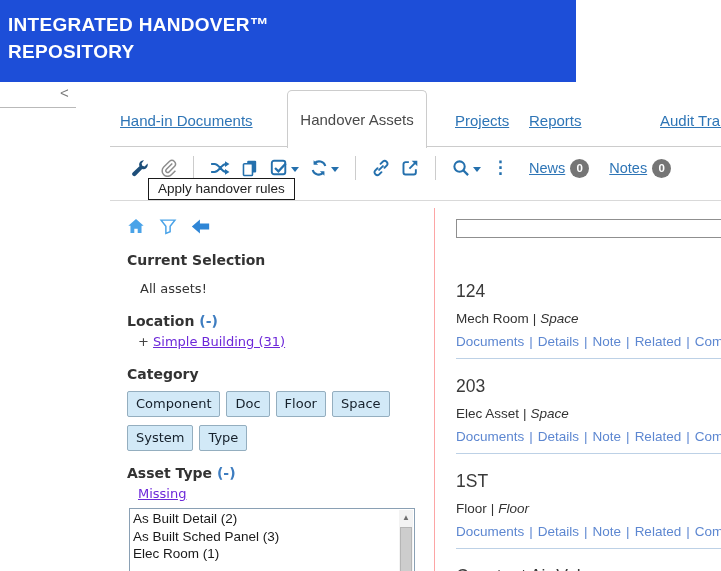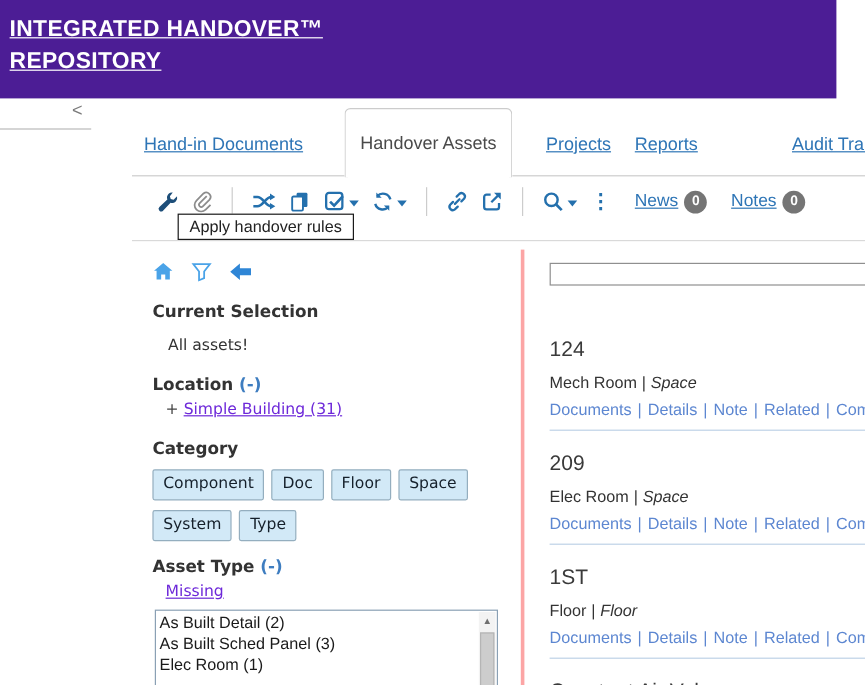--- a/index.html
+++ b/index.html
@@ -1,22 +1,22 @@
 <!DOCTYPE html>
 <html><head>
 <meta charset="utf-8">
 <style>
   * { margin:0; padding:0; box-sizing:border-box; }
   html,body { width:721px; height:571px; overflow:hidden; background:#fff;
               font-family:"Liberation Sans", sans-serif; }
   body { position:relative; }
 
   
-  .app-header { position:absolute; left:0; top:0; width:697px; height:82px;
-                background:#4c1d95; color:#fff; padding:11px 0 0 8px;text-decoration:underline; }
+  .app-header { position:absolute; left:0; top:0; width:576px; height:82px;
+                background:#1d4ed8; color:#fff; padding:11px 0 0 8px; }
   .app-header .t { font-size:19px; font-weight:bold; line-height:27px; letter-spacing:.3px; }
 
   
   .collapse-btn { position:absolute; left:60px; top:84px; color:#7a7a7a; font-size:15px; cursor:pointer; }
   .stub-line { position:absolute; left:0; top:107px; width:76px; height:1px; background:#b9b9b9; }
 
   
   .tab-link { position:absolute; top:112px; font-size:15px; color:#2e75b6;
               text-decoration:underline; cursor:pointer; white-space:nowrap; }
   .tab-0 { left:120px; } .tab-2 { left:455px; } .tab-3 { left:529px; } .tab-4 { left:650px;margin-left:10px; }
@@ -67,21 +67,21 @@
              padding:1px 17px 0 3px; }
   .listbox .opt { line-height:17.5px; white-space:nowrap; cursor:pointer; }
   .sbar { position:absolute; top:1px; right:1px; bottom:-10px; width:14px; background:#f3f3f3; }
   .sb-up { height:15px; display:flex; align-items:center; justify-content:center;
            font-size:8px; color:#6f6f6f; cursor:pointer; }
   .sb-thumb { position:absolute; top:17px; left:1px; width:12px; height:90px;
               background:#cdcdcd; border:1px solid #b5b5b5; cursor:pointer; }
 
   
   .right-panel { position:absolute; left:434px; top:208px; width:287px; height:363px;
-                 border-left:3px solid #fca5a5; padding-left:21px; }
+                 border-left:1px solid #fca5a5; padding-left:21px; }
   .search-input { margin-top:11px; width:292px; height:19px; border:1px solid #8f8f8f;
                   font-size:13px; padding:1px 4px; display:block; }
   .item-name { font-size:17.5px; color:#3a3a3a; }
   .mt-first { margin-top:43px; } .mt-next { margin-top:17px; }
   .item-detail { margin-top:9px; font-size:13.5px; color:#333; }
   .item-detail .typ { font-style:italic; }
   .item-detail .dsep { padding:0 4px; }
   .item-links { margin-top:8px; font-size:13.5px; color:#5d87d1; white-space:nowrap; }
   .item-links span { cursor:pointer; }
   .item-links .lsep { padding:0 5px; cursor:default; }
@@ -249,23 +249,23 @@
 
   <div class="item-name mt-first">124</div>
   <div class="item-detail">
     <span>Mech Room</span><span class="dsep">|</span><span class="typ">Space</span>
   </div>
   <div class="item-links">
     <span>Documents</span><span class="lsep">|</span><span>Details</span><span class="lsep">|</span><span>Note</span><span class="lsep">|</span><span>Related</span><span class="lsep">|</span><span>Compare</span>
   </div>
   <div class="item-rule"></div>
 
-  <div class="item-name mt-next">209</div>
+  <div class="item-name mt-next">203</div>
   <div class="item-detail">
-    <span>Elec Room</span><span class="dsep">|</span><span class="typ">Space</span>
+    <span>Elec Asset</span><span class="dsep">|</span><span class="typ">Space</span>
   </div>
   <div class="item-links">
     <span>Documents</span><span class="lsep">|</span><span>Details</span><span class="lsep">|</span><span>Note</span><span class="lsep">|</span><span>Related</span><span class="lsep">|</span><span>Compare</span>
   </div>
   <div class="item-rule"></div>
 
   <div class="item-name mt-next">1ST</div>
   <div class="item-detail">
     <span>Floor</span><span class="dsep">|</span><span class="typ">Floor</span>
   </div>

